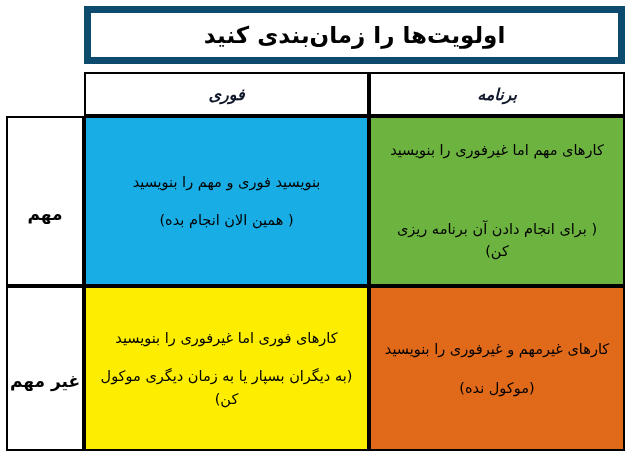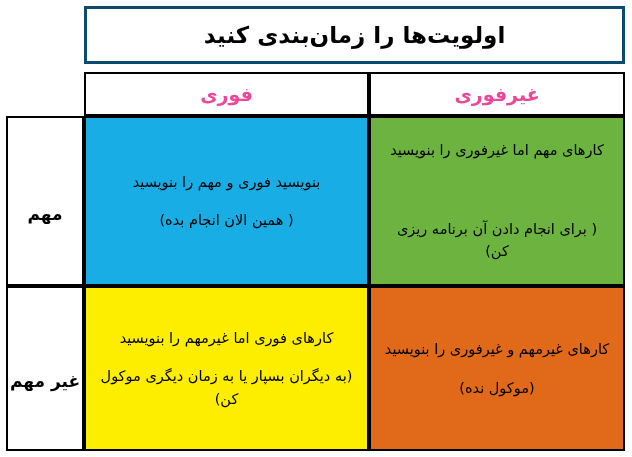--- a/index.html
+++ b/index.html
@@ -21,21 +21,21 @@
     height: 457px;
     background: #ffffff;
   }
   
   .title-box {
     position: absolute;
     left: 84px;
     top: 6px;
     width: 541px;
     height: 58px;
-    border: 3px solid #0c4a6e;
+    border: 7px solid #0c4a6e;
     box-sizing: border-box;
     background: #ffffff;
     display: flex;
     align-items: center;
     justify-content: center;
   }
   .title-text {
     font-size: 23px;
     font-weight: bold;
     color: #000000;
@@ -49,23 +49,24 @@
     border: 2px solid #000000;
     box-sizing: border-box;
     background: #ffffff;
     display: flex;
     align-items: center;
     justify-content: center;
   }
   .col-head.urgent { left: 84px; width: 285px; }
   .col-head.not-urgent { left: 369px; width: 256px; }
   .col-head-text {
-    font-size: 19px;
+    font-size: 16px;
     font-weight: bold;
-    color: #ec4899;
+    color: #0f172a;
+    font-style: italic;
   }
   
   .row-head {
     position: absolute;
     left: 6px;
     width: 78px;
     border: 2px solid #000000;
     box-sizing: border-box;
     background: #ffffff;
     display: flex;
@@ -113,21 +114,21 @@
 
   <div class="title-box">
     <div class="title-text">اولویت‌ها را زمان‌بندی کنید</div>
   </div>
 
   <div class="col-head urgent">
     <div class="col-head-text">فوری</div>
   </div>
 
   <div class="col-head not-urgent">
-    <div class="col-head-text">غیرفوری</div>
+    <div class="col-head-text">برنامه</div>
   </div>
 
   <div class="row-head important">
     <div class="row-head-text">مهم</div>
   </div>
 
   <div class="row-head not-important">
     <div class="row-head-text">غیر مهم</div>
   </div>
 
@@ -135,21 +136,21 @@
     <div class="line">بنویسید فوری و مهم را بنویسید</div>
     <div class="line sub">( همین الان انجام بده)</div>
   </div>
 
   <div class="cell q2">
     <div class="line">کارهای مهم اما غیرفوری را بنویسید</div>
     <div class="line sub">( برای انجام دادن آن برنامه ریزی کن)</div>
   </div>
 
   <div class="cell q3">
-    <div class="line">کارهای فوری اما غیرمهم را بنویسید</div>
+    <div class="line">کارهای فوری اما غیرفوری را بنویسید</div>
     <div class="line sub">(به دیگران بسپار یا به زمان دیگری موکول کن)</div>
   </div>
 
   <div class="cell q4">
     <div class="line">کارهای غیرمهم و غیرفوری را بنویسید</div>
     <div class="line sub">(موکول نده)</div>
   </div>
 
 </div>
 

